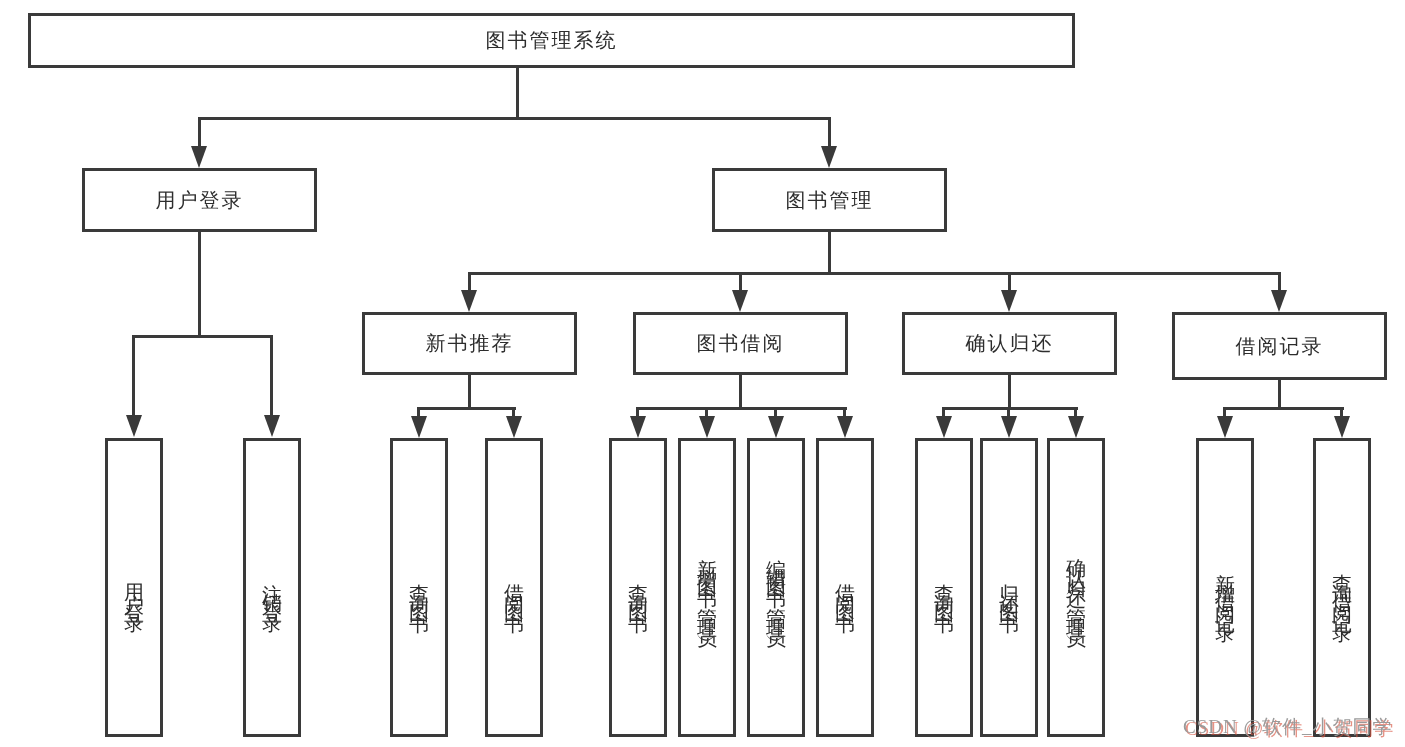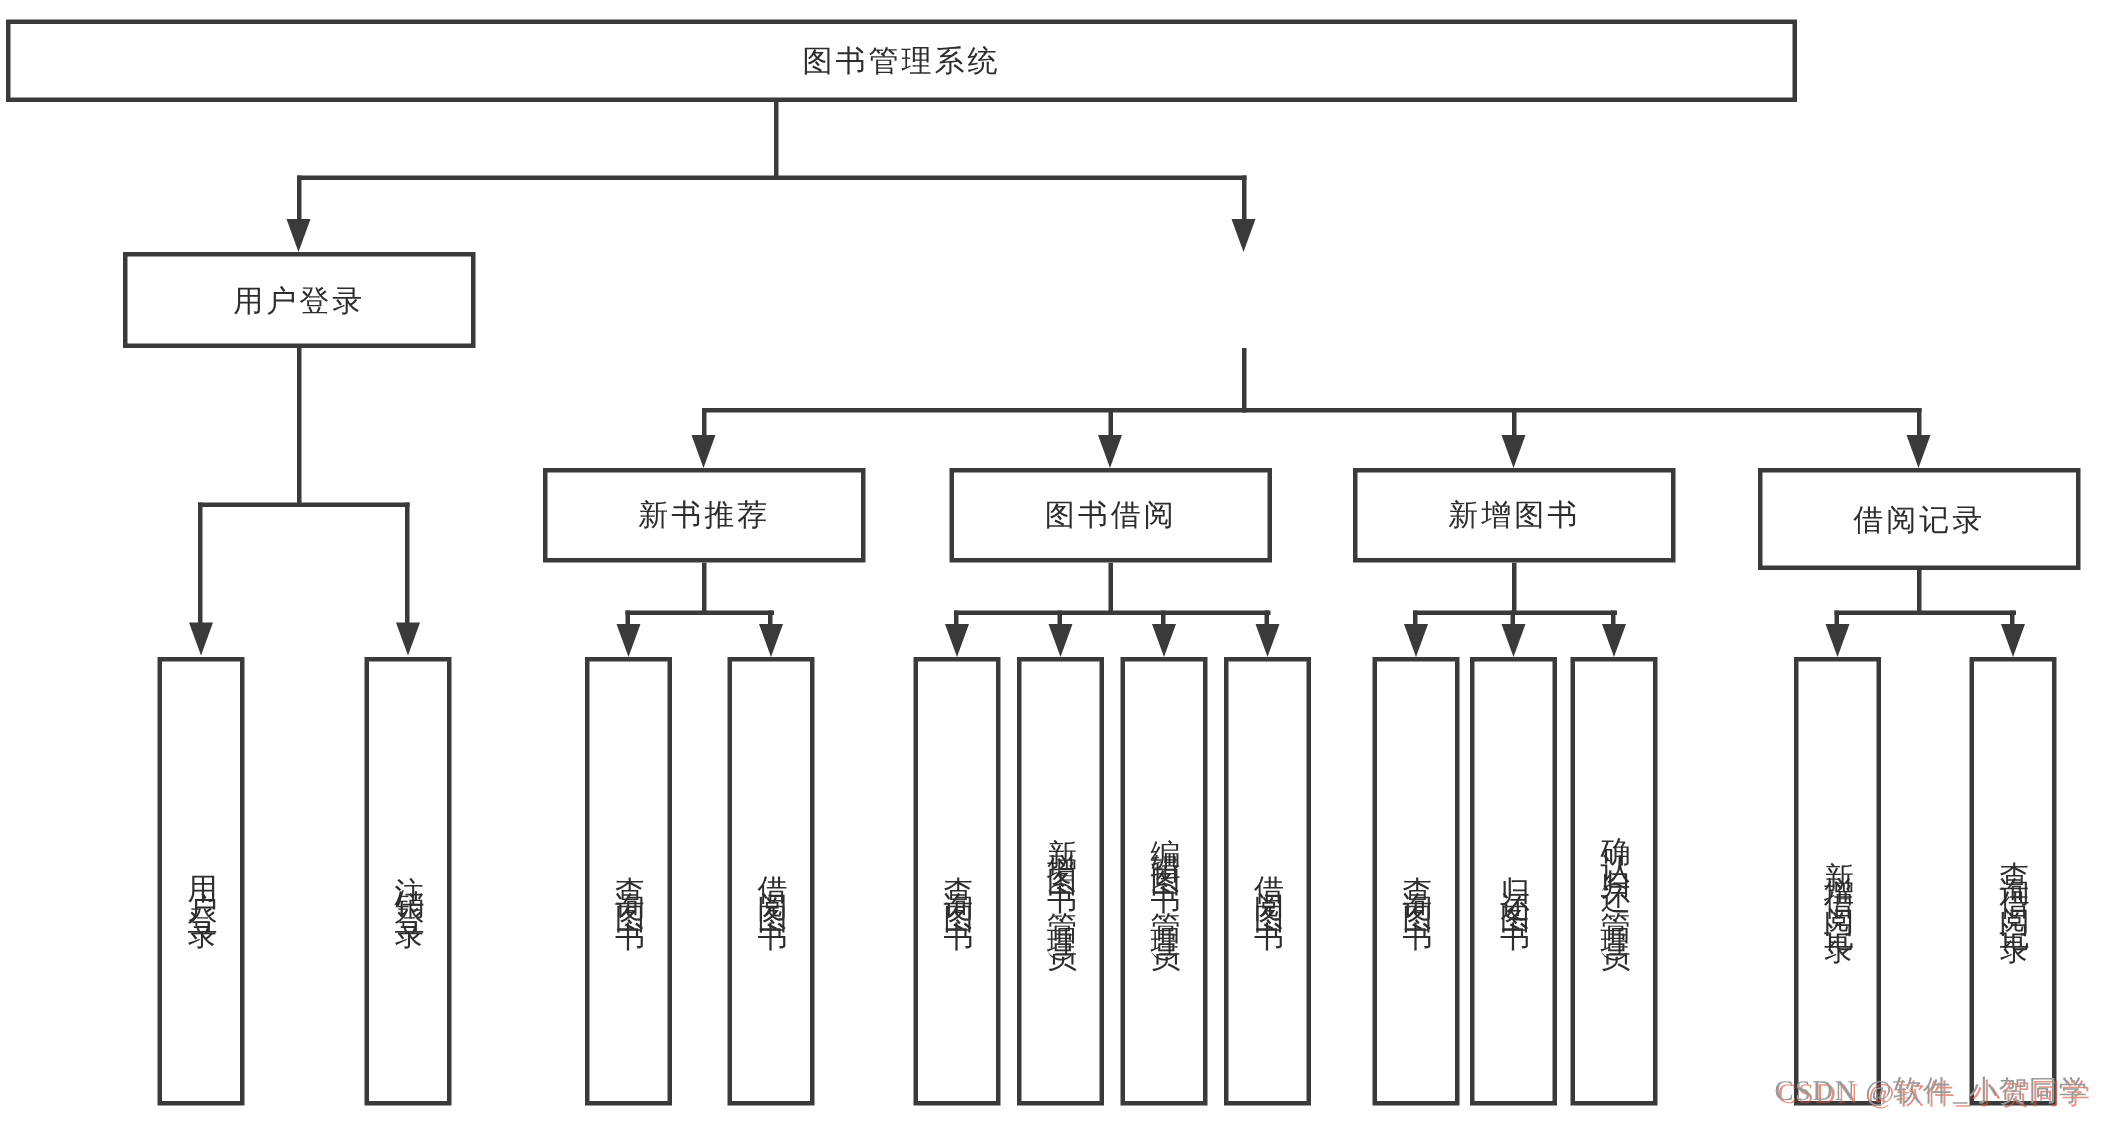--- a/index.html
+++ b/index.html
@@ -88,36 +88,39 @@
   <div class="vline" style="left:1007px;top:407px;height:14px"></div>
   <div class="arrow" style="left:1001px;top:416px"></div>
   <div class="vline" style="left:1074px;top:407px;height:14px"></div>
   <div class="arrow" style="left:1068px;top:416px"></div>
 
   <div class="vline" style="left:1223px;top:407px;height:14px"></div>
   <div class="arrow" style="left:1217px;top:416px"></div>
   <div class="vline" style="left:1340px;top:407px;height:14px"></div>
   <div class="arrow" style="left:1334px;top:416px"></div>
 
-  <div class="box h" style="left:4px;top:13px;width:1194px;height:55px">
+  <div class="box h" style="left:28px;top:13px;width:1047px;height:55px">
     <span>图书管理系统</span>
   </div>
 
   <div class="box h" style="left:82px;top:168px;width:235px;height:64px">
     <span>用户登录</span>
+  </div>
+  <div class="box h" style="left:712px;top:168px;width:235px;height:64px">
+    <span>图书管理</span>
   </div>
 
   <div class="box h" style="left:633px;top:312px;width:215px;height:63px">
     <span>图书借阅</span>
   </div>
   <div class="box h" style="left:362px;top:312px;width:215px;height:63px">
     <span>新书推荐</span>
   </div>
   <div class="box h" style="left:902px;top:312px;width:215px;height:63px">
-    <span>新增图书</span>
+    <span>确认归还</span>
   </div>
   <div class="box h" style="left:1172px;top:312px;width:215px;height:68px">
     <span>借阅记录</span>
   </div>
 
   <div class="box v" style="left:105px;top:438px;width:58px;height:299px">
     <span>用户登录</span>
   </div>
   <div class="box v" style="left:243px;top:438px;width:58px;height:299px">
     <span>注销登录</span>

